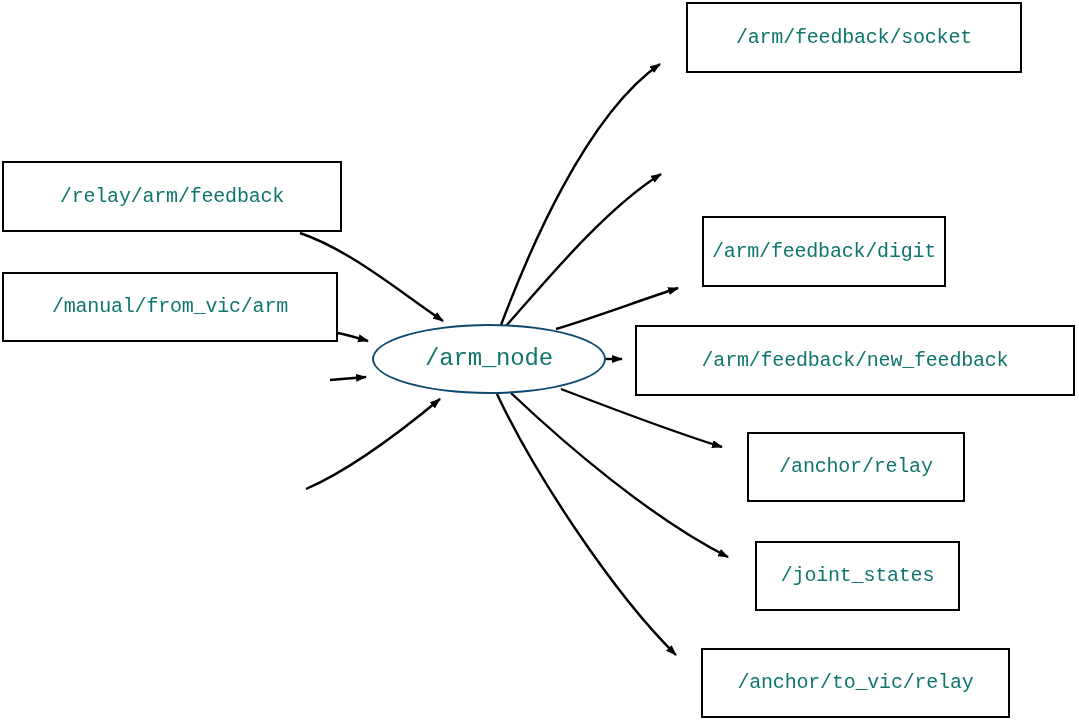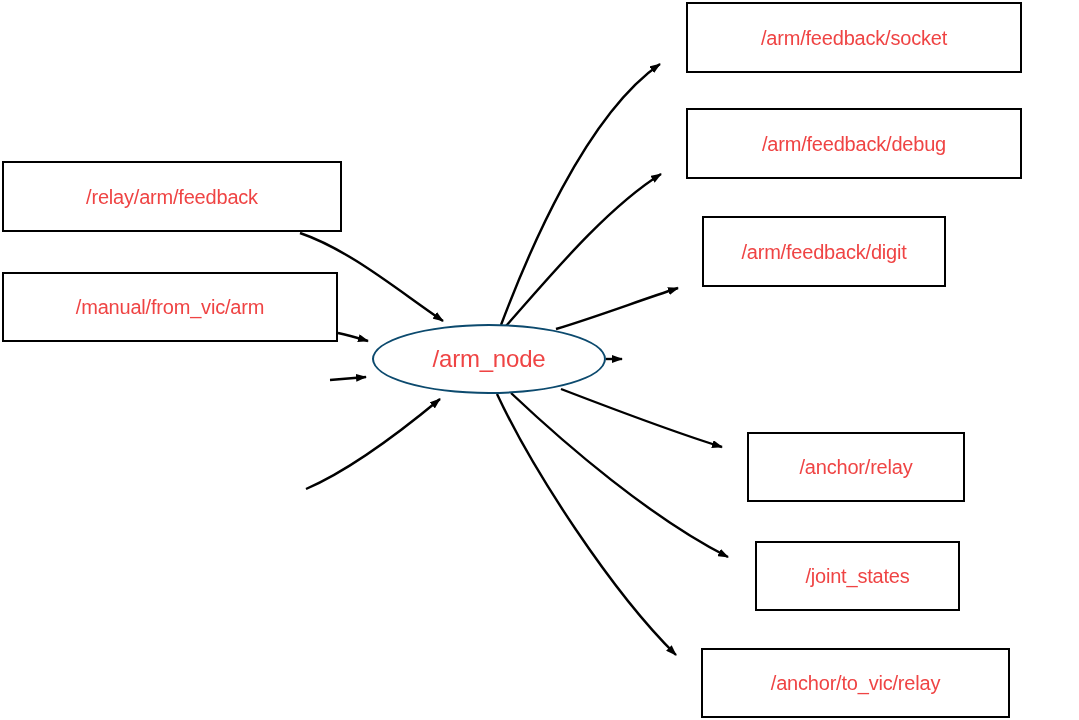--- a/index.html
+++ b/index.html
@@ -31,22 +31,23 @@
     border: 2px solid #000000;
     display: flex;
     align-items: center;
     justify-content: center;
     color: #000000;
     font-size: 20px;
     letter-spacing: -0.2px;
     white-space: nowrap;
   }
   .node-label {
-    color: #ef4444;
+    color: #0f766e;
     line-height: 1;
+    font-family: Liberation Mono, monospace;
   }
   #node-arm-node {
     position: absolute;
     box-sizing: border-box;
     background: #ffffff;
     border: 2px solid #0c4a6e;
     border-radius: 50%;
     display: flex;
     align-items: center;
     justify-content: center;
@@ -105,28 +106,28 @@
 
 
   <div id="node-arm-node" style="left:372px; top:324px; width:234px; height:70px;">
     <span class="node-label">/arm_node</span>
   </div>
 
   <div class="topic-node" style="left:686px; top:2px; width:336px; height:71px;">
     <span class="node-label">/arm/feedback/socket</span>
   </div>
 
-  <div class="topic-node" style="left:686px; top:108px; width:336px; height:71px;">
-    <span class="node-label">/arm/feedback/debug</span>
-  </div>
 
   <div class="topic-node" style="left:702px; top:216px; width:244px; height:71px;">
     <span class="node-label">/arm/feedback/digit</span>
   </div>
 
+  <div class="topic-node" style="left:635px; top:325px; width:440px; height:71px;">
+    <span class="node-label">/arm/feedback/new_feedback</span>
+  </div>
 
   <div class="topic-node" style="left:747px; top:432px; width:218px; height:70px;">
     <span class="node-label">/anchor/relay</span>
   </div>
 
   <div class="topic-node" style="left:755px; top:541px; width:205px; height:70px;">
     <span class="node-label">/joint_states</span>
   </div>
 
   <div class="topic-node" style="left:701px; top:648px; width:309px; height:70px;">

